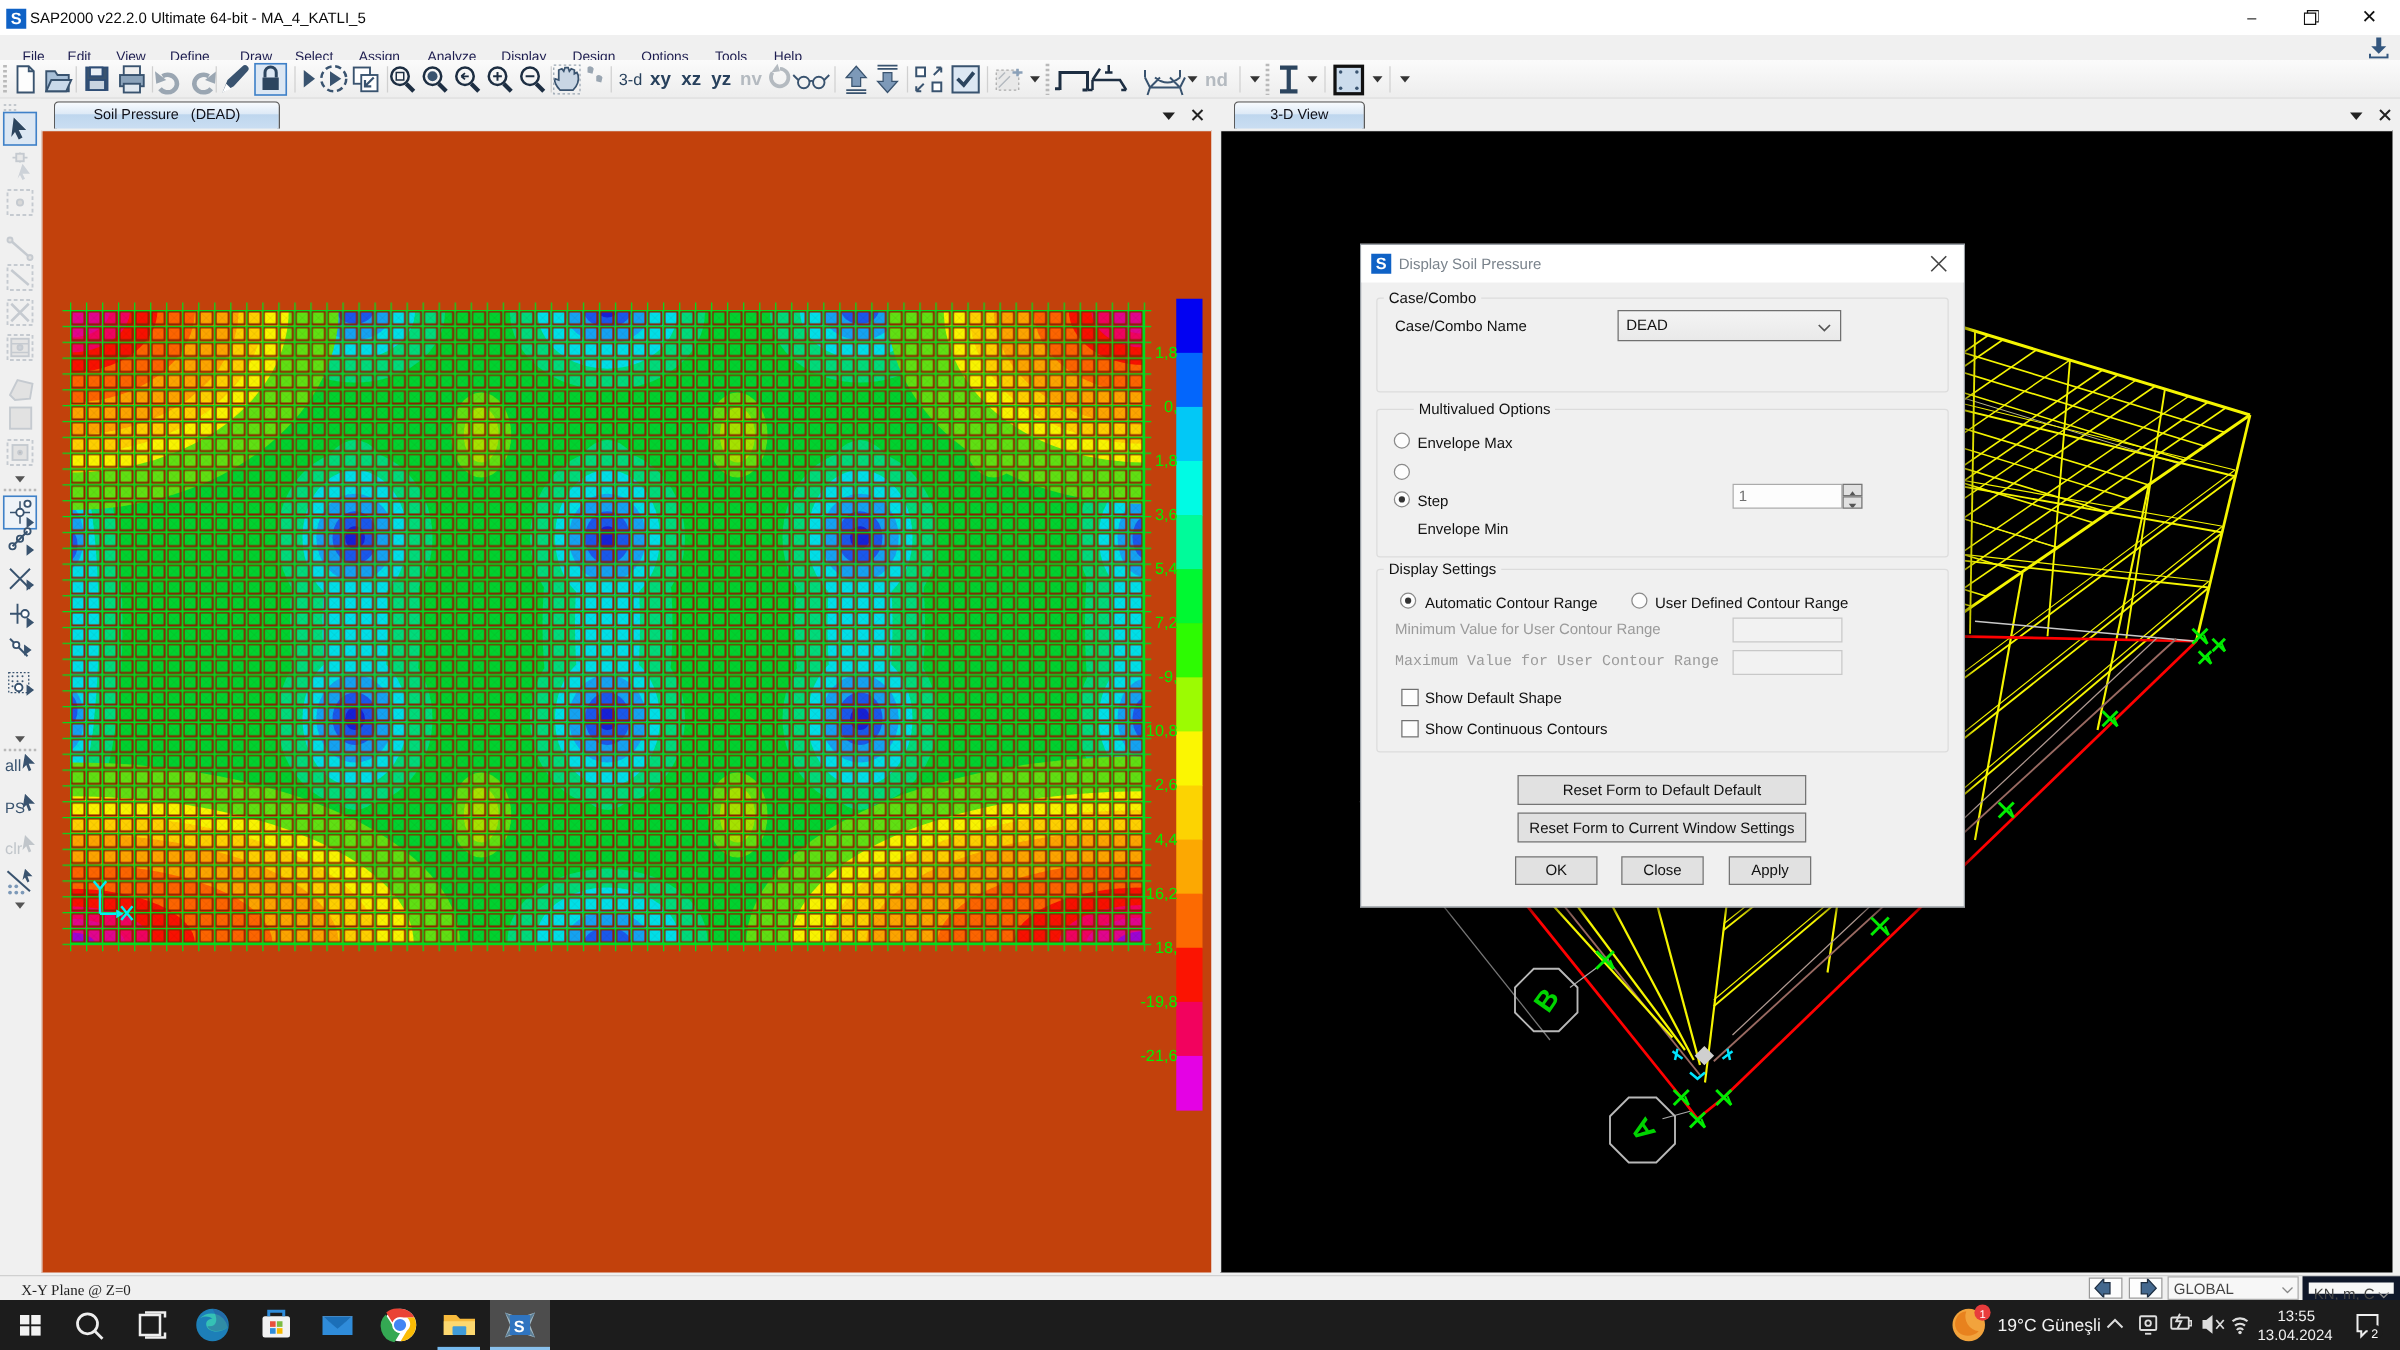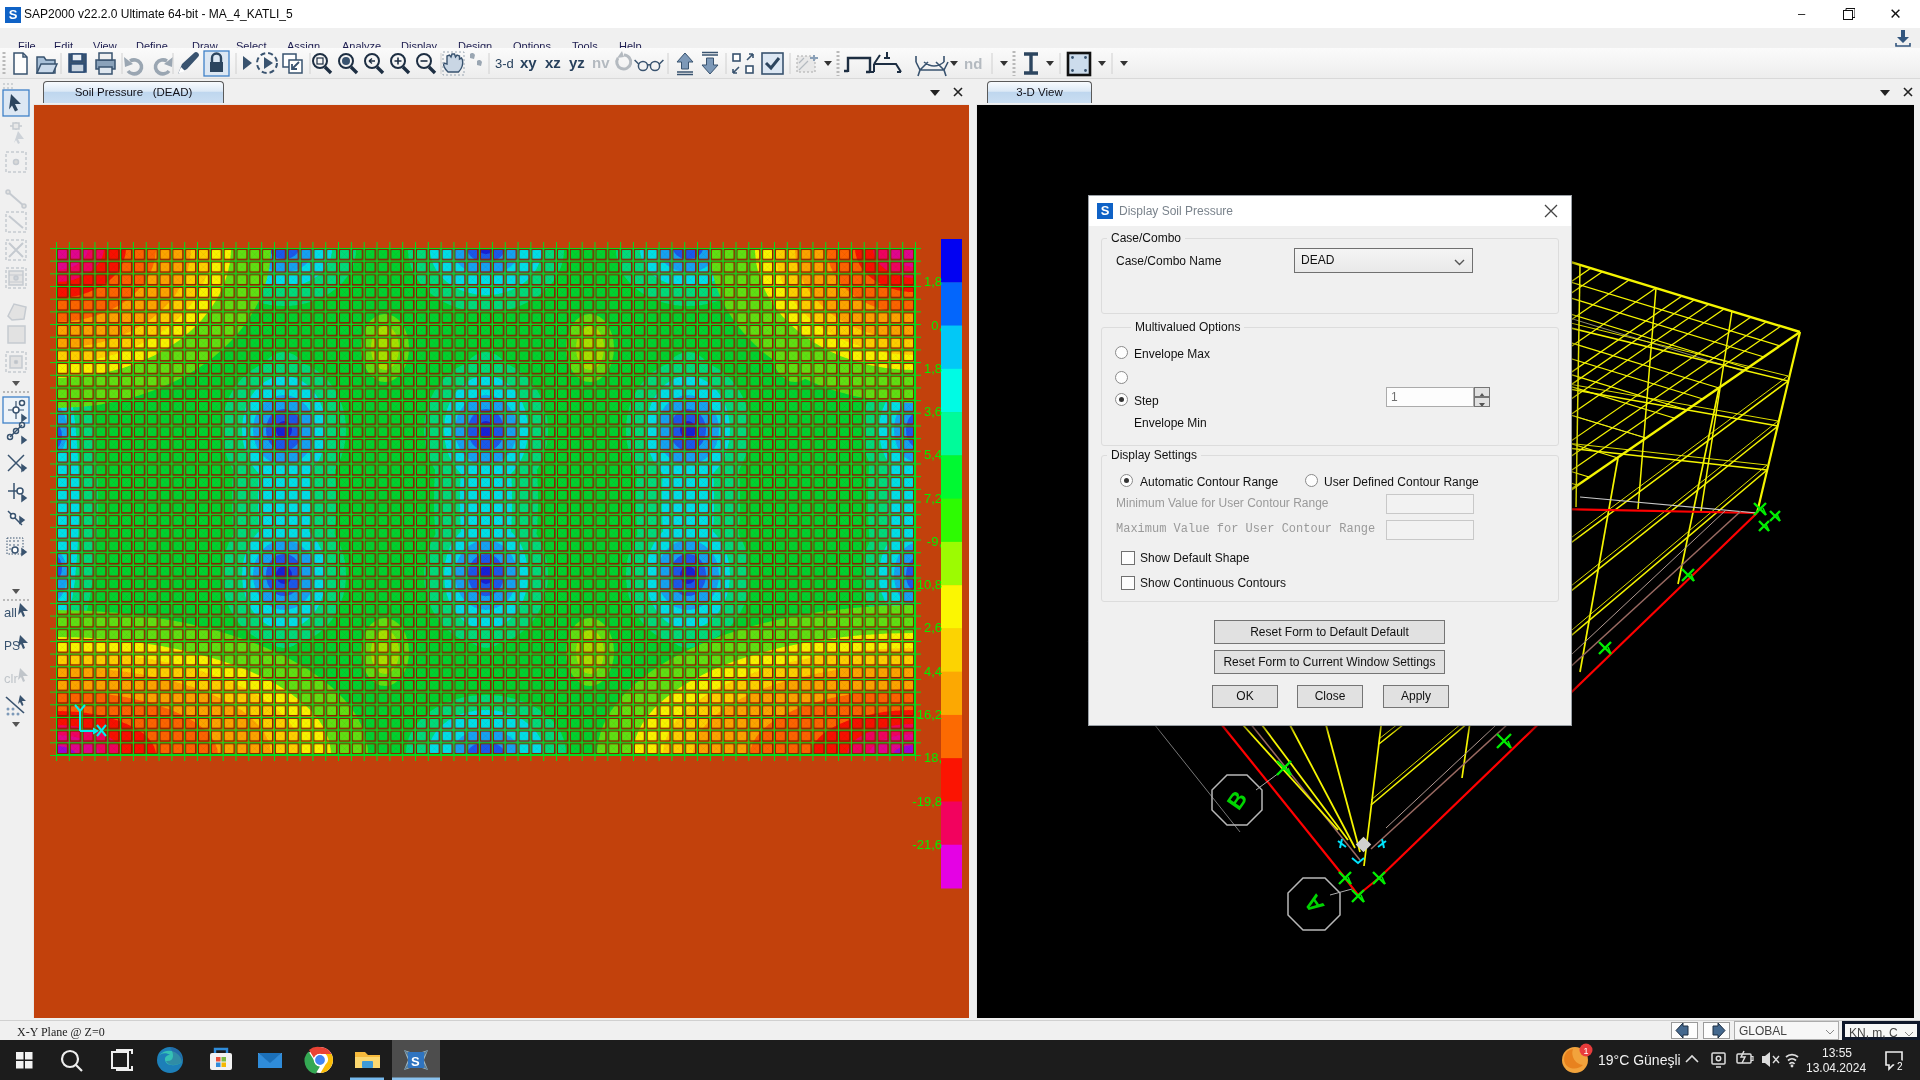--- a/index.html
+++ b/index.html
@@ -637,21 +637,21 @@
   <div class="abs" style="left:1703px;top:1022px;width:27px;height:17px;background:#fdfdfd;border:1px solid #9a9a9a;">
     <svg width="25" height="15">
       <path d="M9 3 v9 h5 v3 l7 -7.5 -7 -7.5 v3 z" fill="#44688e" stroke="#1d2e42" stroke-width="1"></path>
     </svg>
   </div>
   <div class="abs" style="left:1734px;top:1021px;width:105px;height:19px;background:#f7f7f7;border:1px solid #ababab;font-size:12px;color:#444;padding:2px 0 0 4px;">GLOBAL
     <svg class="abs" style="right:3px;top:7px" width="10" height="6">
       <path d="M1 1 l4 4 4 -4" stroke="#888" fill="none"></path>
     </svg>
   </div>
-  <div class="abs" style="left:1842px;top:1021px;width:78px;height:19px;background:#f7f7f7;border:3px solid #0f172a;font-size:12px;color:#444;padding:2px 0 0 4px;">KN, m, C
+  <div class="abs" style="left:1842px;top:1021px;width:78px;height:19px;background:#f7f7f7;border:5px solid #0f172a;font-size:12px;color:#444;padding:2px 0 0 4px;">KN, m, C
     <svg class="abs" style="right:3px;top:7px" width="10" height="6">
       <path d="M1 1 l4 4 4 -4" stroke="#888" fill="none"></path>
     </svg>
   </div>
 <div id="dlg" class="abs">
   <div id="dlgtitle" class="abs">
     <div class="abs sicon" style="left:8px;top:7px;">S</div>
     <div class="abs cap">Display Soil Pressure</div>
     <svg class="abs" style="left:455px;top:8px" width="14" height="14">
         <path d="M1 1 l12 12 M13 1 L1 13" stroke="#444" stroke-width="1.3"></path>

